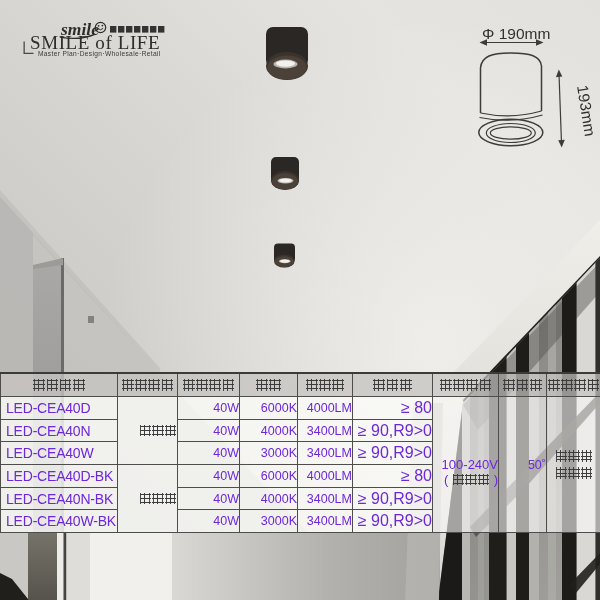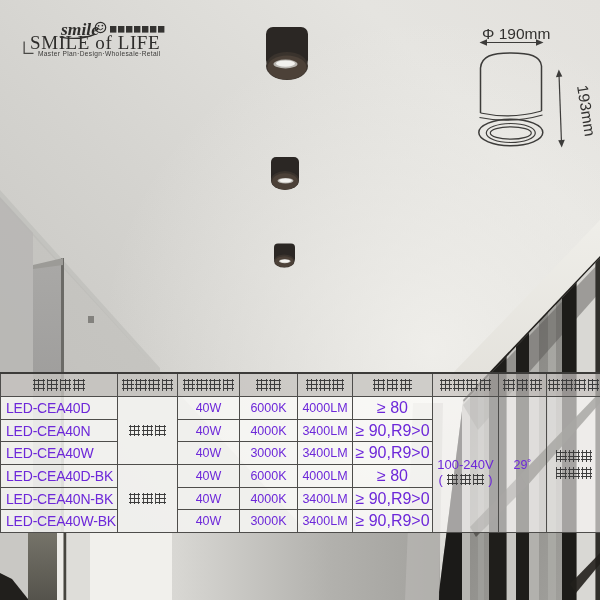--- a/index.html
+++ b/index.html
@@ -11,21 +11,21 @@
 linear-gradient(#3c3c3c,#3c3c3c) 47% 0/.09em 100% no-repeat,
 linear-gradient(#3c3c3c,#3c3c3c) 0 15%/100% .085em no-repeat,
 linear-gradient(#3c3c3c,#3c3c3c) 0 52%/100% .085em no-repeat,
 linear-gradient(#3c3c3c,#3c3c3c) 0 88%/100% .085em no-repeat,
 linear-gradient(#3c3c3c,#3c3c3c) 6% 0/.07em 100% no-repeat,
 linear-gradient(#3c3c3c,#3c3c3c) 90% 0/.07em 100% no-repeat;}
 
 #spec{position:absolute;left:0;top:372px;width:600px;border-collapse:collapse;table-layout:fixed;color:#6d28d9;}
 #spec td,#spec th{border:1px solid #4e4d4b;padding:0;text-align:center;overflow:hidden;white-space:nowrap;}
 #spec th{height:22px;background:rgba(199,196,192,.78);font-size:13.5px;font-weight:bold;border-top:2px solid #3c3b39;}
-#spec td{height:21.7px;background:rgba(253,252,250,.78);font-size:12.5px;}
+#spec td{height:21.7px;background:rgba(253,252,250,.78);font-size:12.5px;text-align:right;}
 #spec td.m{text-align:left;padding-left:5px;font-size:14px;letter-spacing:-.2px;background:rgba(253,252,250,.8);}
 #spec td.r{background:rgba(250,249,247,.62);}
 #spec th.r{background:rgba(199,196,192,.72);}
 #spec td.cc{font-size:13px;}
 #spec .sm{font-size:16px;}
 </style>
 </head>
 <body>
 <div id="stage">
 <svg id="bg" width="600" height="600" viewBox="0 0 600 600">
@@ -250,21 +250,21 @@
 <tr>
 <td class="m">LED-CEA40D</td>
 <td class="cc" rowspan="3"><span class="c"></span><span class="c"></span><span class="c"></span></td>
 <td>40W</td>
           <td>6000K</td>
           <td>4000LM</td>
           <td class="sm">≥ 80</td>
 <td class="r" rowspan="6">
             <div style="font-size:13px;line-height:15px;margin-top:15px;">100-240V<br>( <span class="c"></span><span class="c"></span><span class="c"></span> )</div>
           </td>
-<td class="r" rowspan="6">29˚</td>
+<td class="r" rowspan="6">50˚</td>
 <td class="r" rowspan="6" style="text-align:left;padding-left:8px;">
             <div style="font-size:13px;line-height:17px;"><span class="c"></span><span class="c"></span><span class="c"></span><br><span class="c"></span><span class="c"></span><span class="c"></span></div>
           </td>
 </tr>
 
 <tr>
           <td class="m">LED-CEA40N</td>
           <td>40W</td>
           <td>4000K</td>
           <td>3400LM</td>

